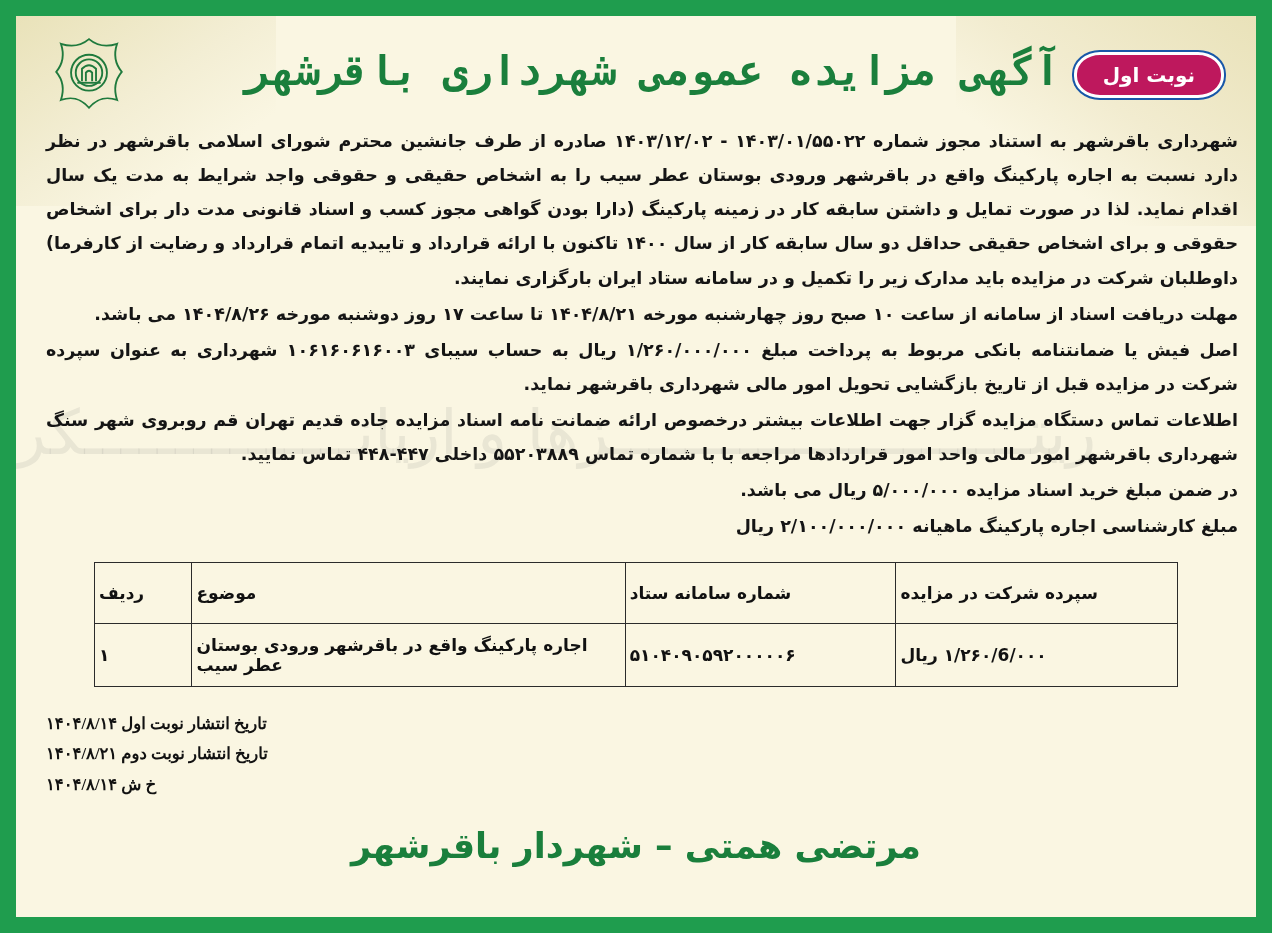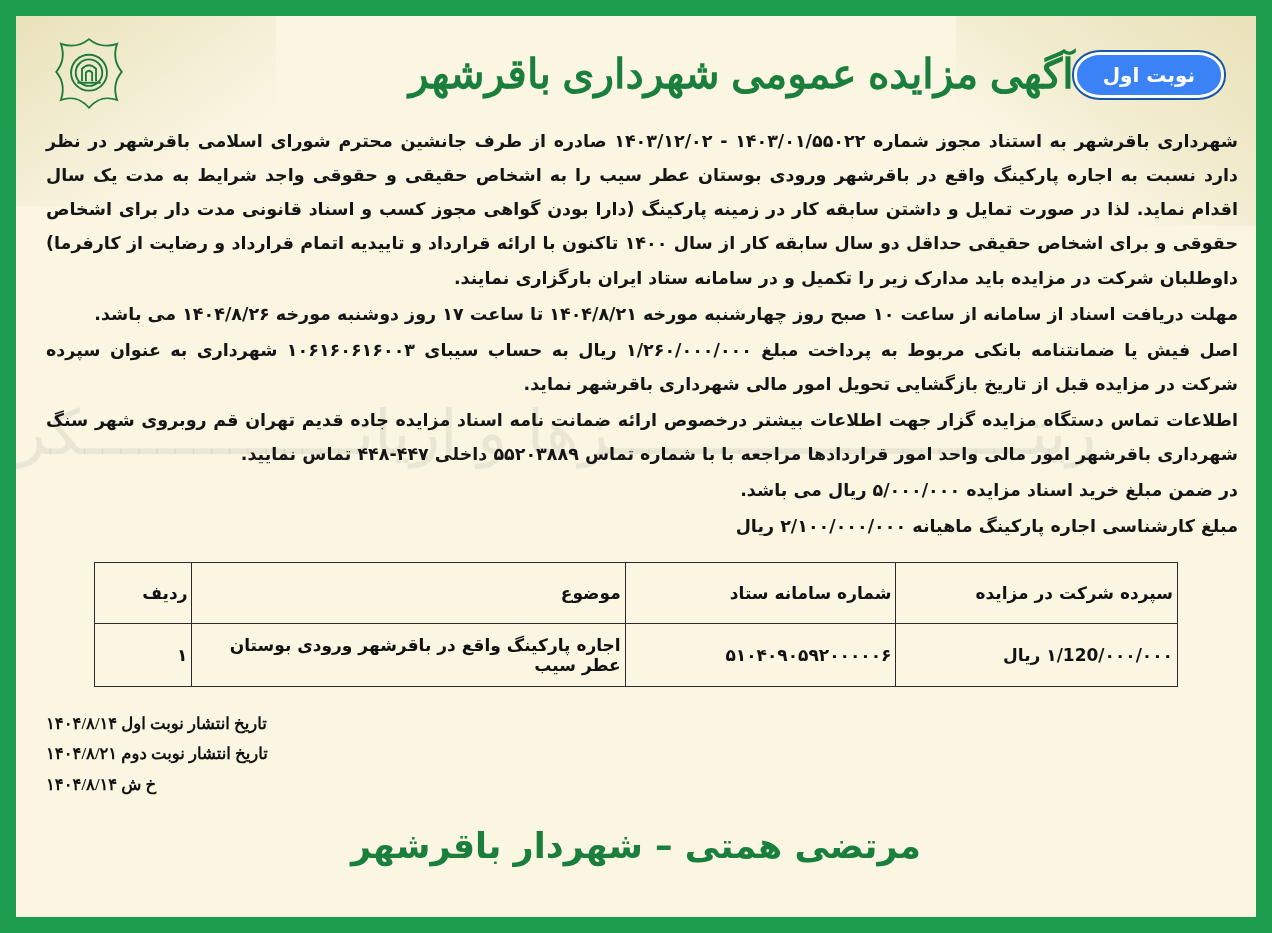--- a/index.html
+++ b/index.html
@@ -86,28 +86,29 @@
     color: #1f7a3d;
     margin-left: 10px;
   }
 
   .title {
     flex: 1 1 auto;
     text-align: right;
     font-size: 41px;
     font-weight: bold;
     color: #1a7f3c;
+    padding-right: 14px;
     line-height: 1.15;
     white-space: nowrap;
-    font-family: Liberation Sans, sans-serif;
+    font-family: Liberation Mono, monospace;
   }
 
   .nobat-badge {
     flex: 0 0 auto;
-    background: #3b82f6;
+    background: #be185d;
     color: #ffffff;
     font-size: 20px;
     font-weight: bold;
     border-radius: 26px / 22px;
     padding: 8px 26px;
     border: 3px solid #ffffff;
     box-shadow: 0 0 0 2px #1857a8;
     margin-right: 8px;
     white-space: nowrap;
     font-family: "DejaVu Sans", sans-serif;
@@ -135,21 +136,21 @@
     position: relative;
     padding: 16px 78px 0 78px;
   }
   table.mz {
     width: 100%;
     border-collapse: collapse;
     font-family: "DejaVu Sans", sans-serif;
   }
   table.mz th, table.mz td {
     border: 1.5px solid #2b2b2b;
-    text-align: right;
+    text-align: left;
     font-size: 17px;
     font-weight: bold;
     color: #111;
     padding: 10px 4px;
   }
   table.mz th { height: 40px; }
   table.mz td { height: 42px; }
   .col-radif  { width: 9%; }
   .col-mozoo  { width: 40%; }
   .col-samane { width: 25%; }
@@ -218,21 +219,21 @@
         <thead>
           <tr>
             <th class="col-sepord">سپرده شرکت در مزایده</th>
             <th class="col-samane">شماره سامانه ستاد</th>
             <th class="col-mozoo">موضوع</th>
             <th class="col-radif">ردیف</th>
           </tr>
         </thead>
         <tbody>
           <tr>
-            <td>۱/120/۰۰۰/۰۰۰ ریال</td>
+            <td>۱/۲۶۰/6/۰۰۰ ریال</td>
             <td>۵۱۰۴۰۹۰۵۹۲۰۰۰۰۰۶</td>
             <td>اجاره پارکینگ واقع در باقرشهر ورودی بوستان عطر سیب</td>
             <td>۱</td>
           </tr>
         </tbody>
       </table>
     </div>
 
     <div class="dates">
       <div>تاریخ انتشار نوبت اول ۱۴۰۴/۸/۱۴</div>

